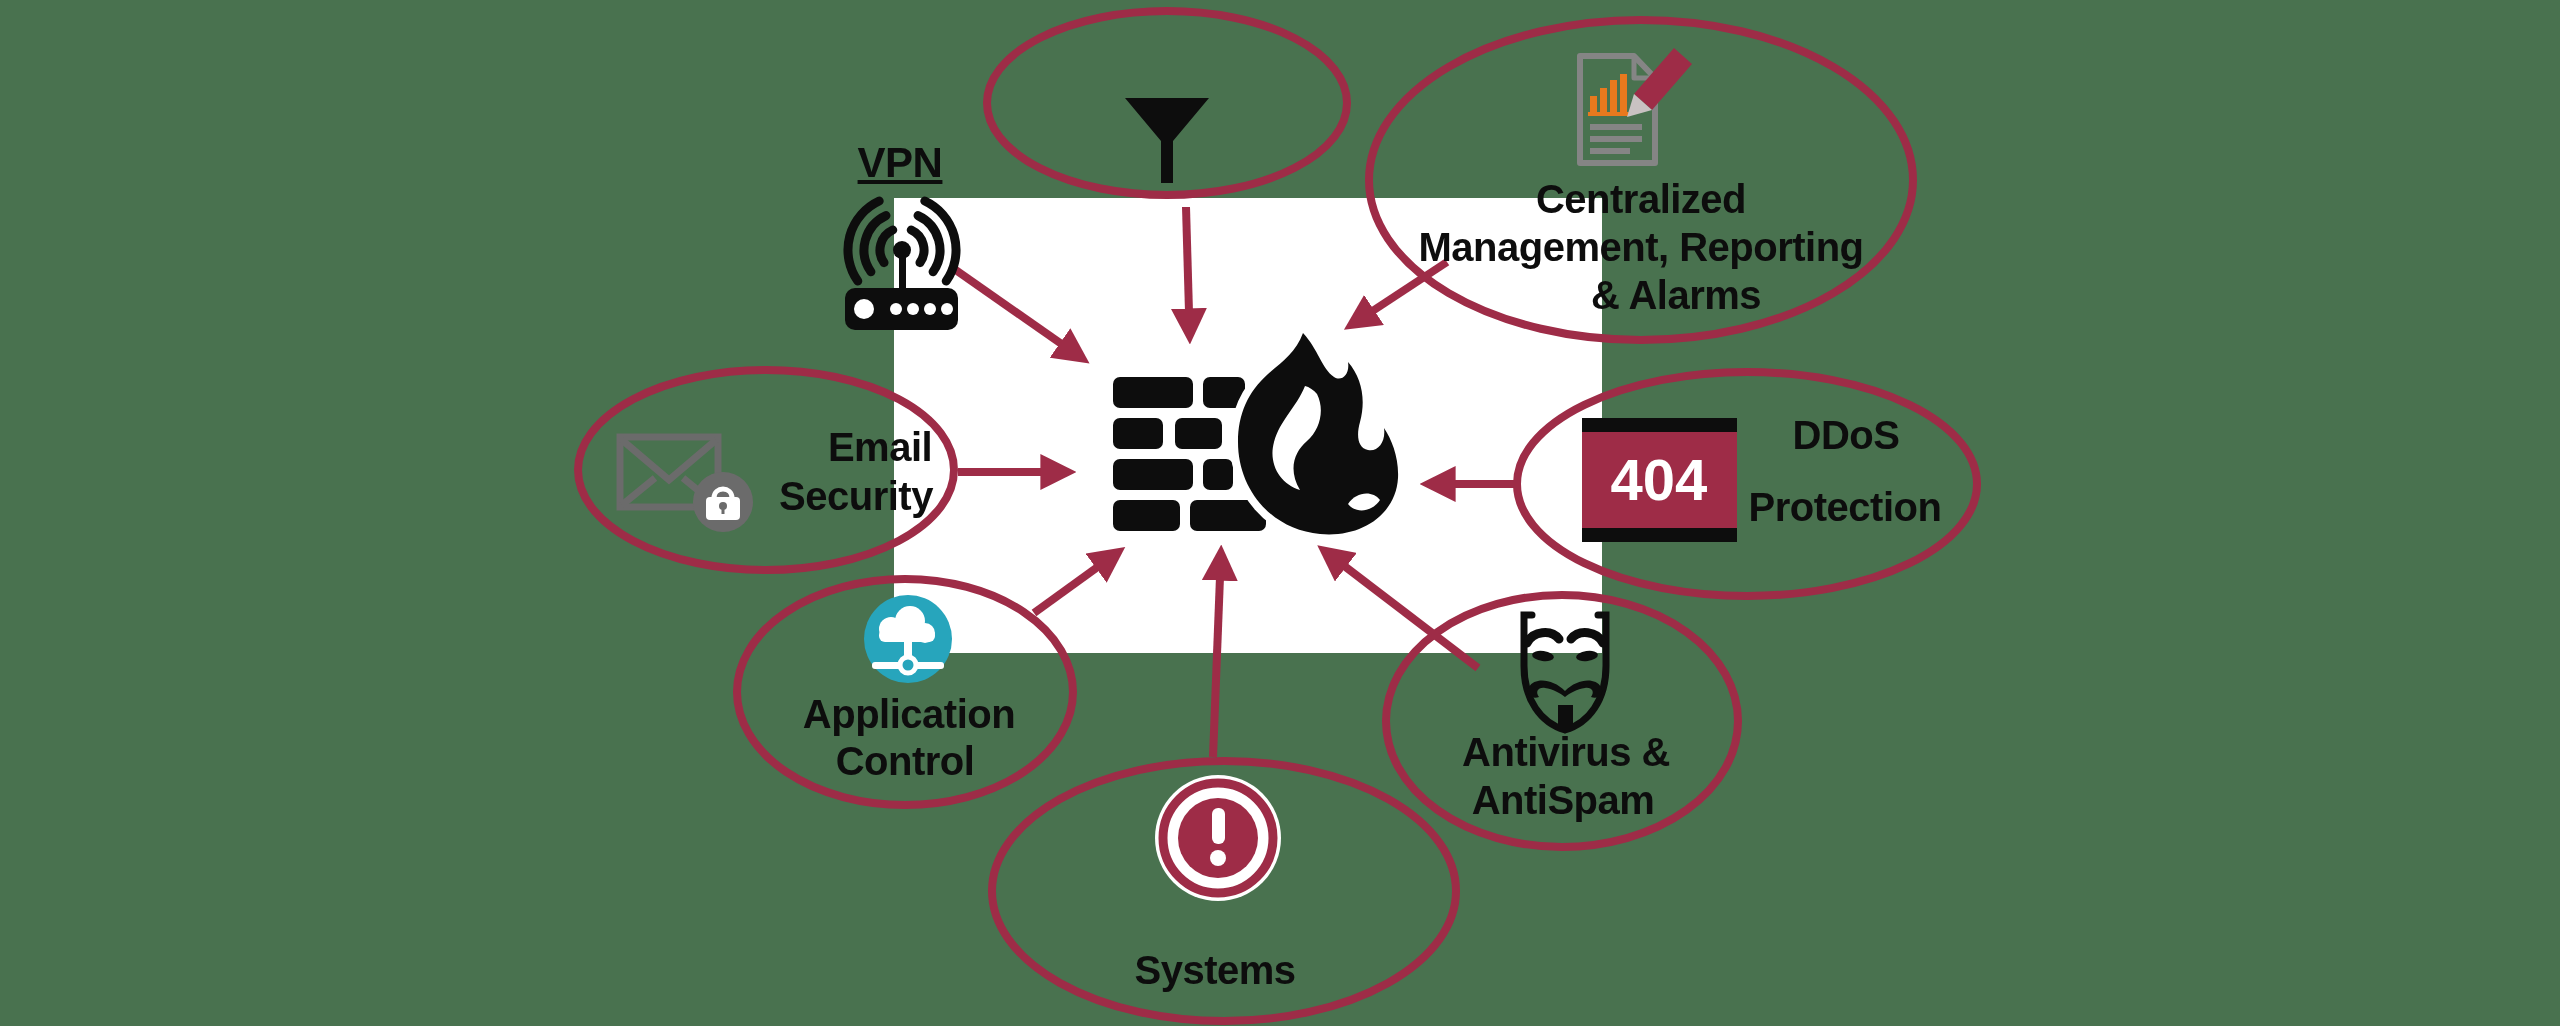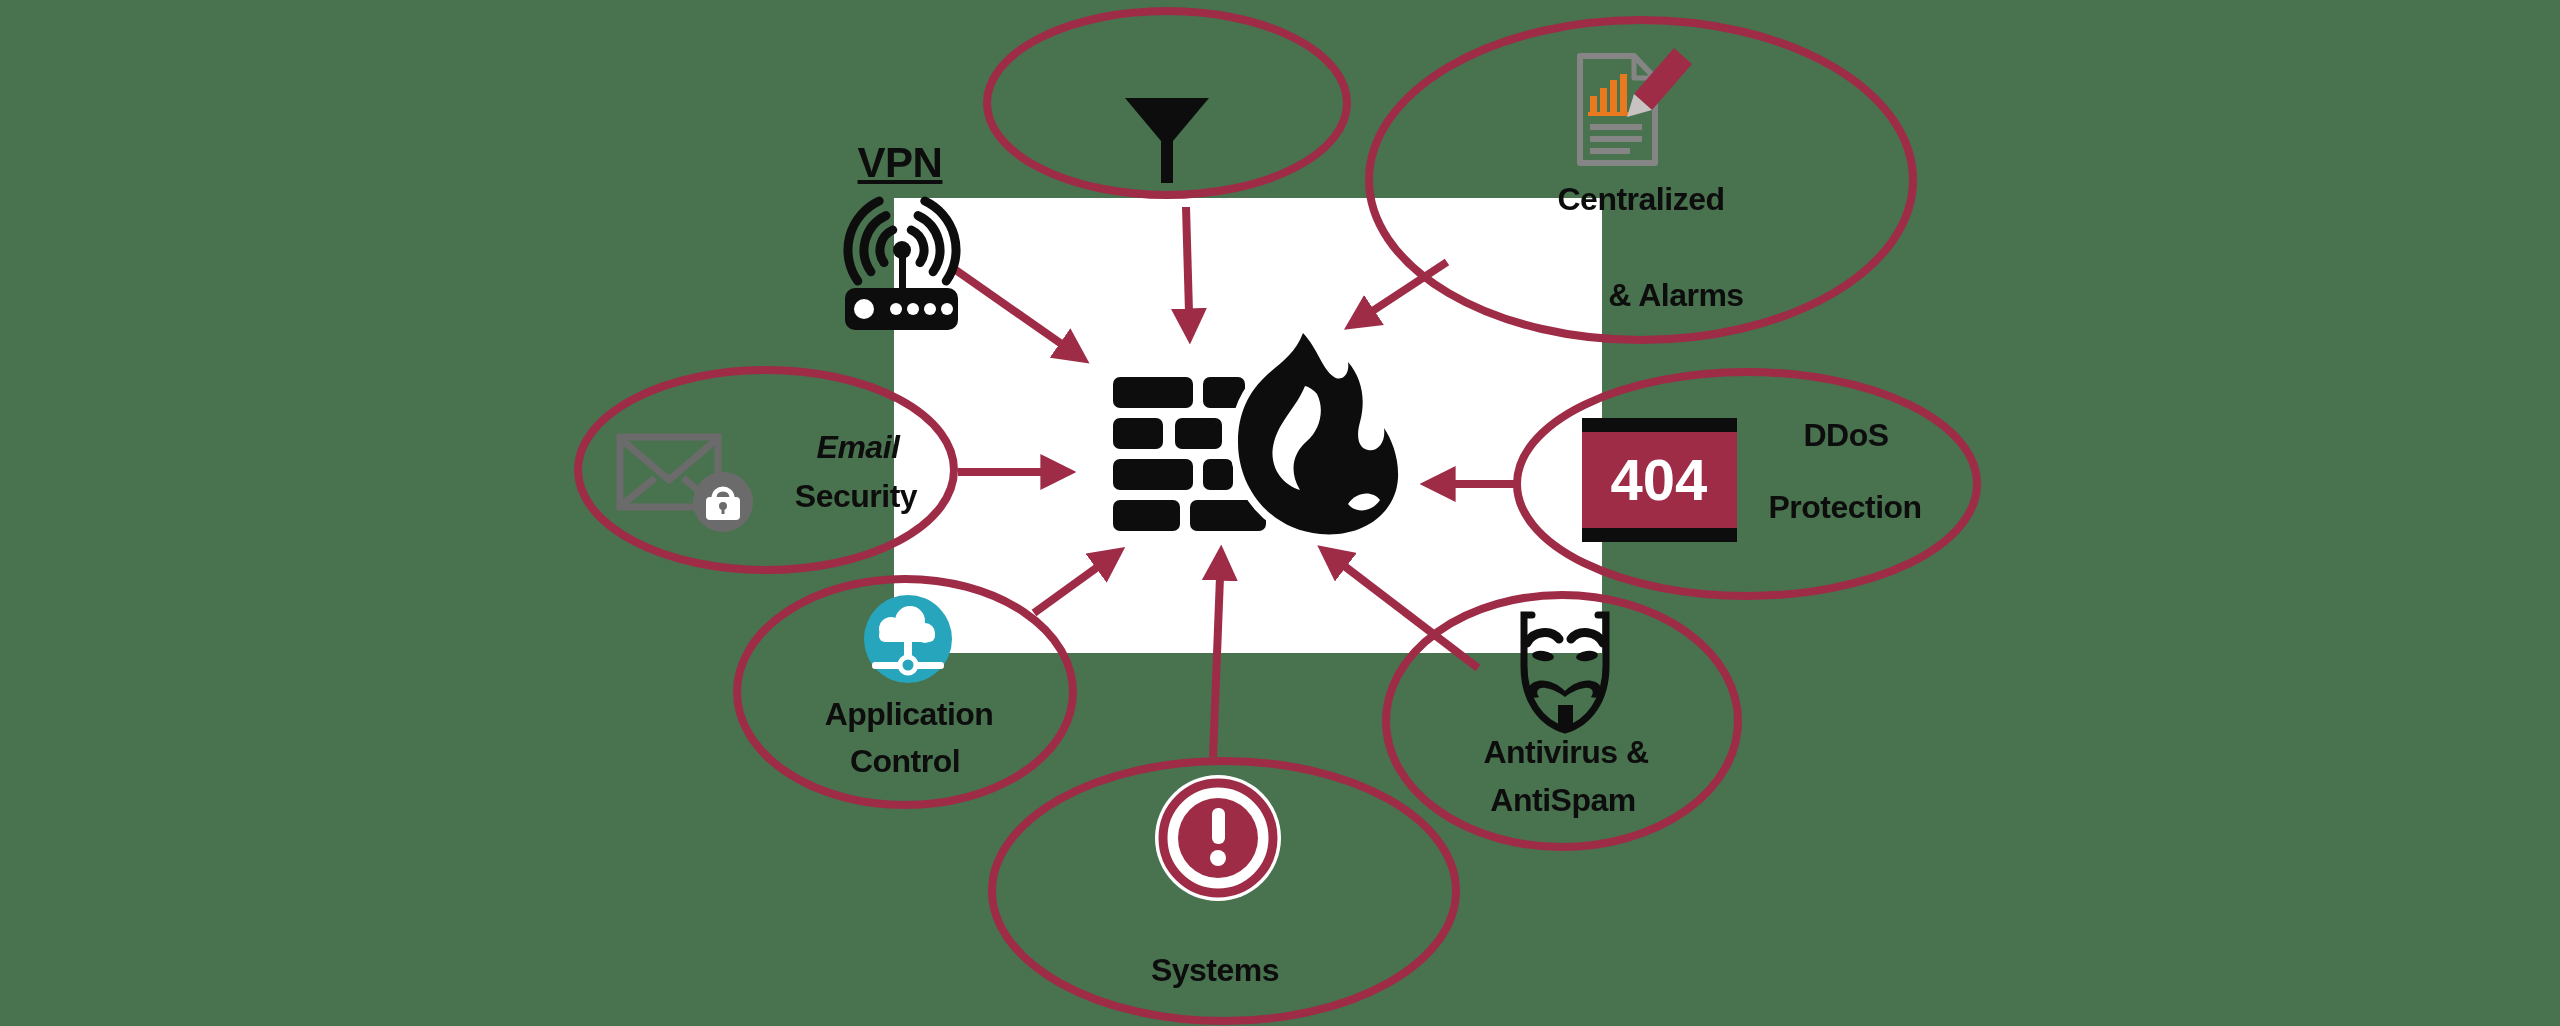--- a/index.html
+++ b/index.html
@@ -7,21 +7,21 @@
     width:2560px;height:1026px;overflow:hidden;
     background:#49724f;
     font-family:"Liberation Sans", sans-serif;
   }
   #stage{position:relative;width:2560px;height:1026px;}
   #stage svg{position:absolute;left:0;top:0;}
   .lbl{
     position:absolute;
     transform:translate(-50%,-50%);
     font-weight:700;
-    font-size:32px;
+    font-size:40px;
     letter-spacing:-0.5px;
     color:#0d0d0d;
     white-space:nowrap;
     text-align:center;
     line-height:1;
   }
   .lbl.small{font-size:42px;}
 </style>
 </head>
 <body>
@@ -172,23 +172,24 @@
     <circle cx="1218" cy="838" r="55" fill="#ffffff" stroke="#9e2c47" stroke-width="9"></circle>
     <circle cx="1218" cy="838" r="40" fill="#9e2c47"></circle>
     <rect x="1212" y="808" width="13" height="36" rx="6" fill="#ffffff"></rect>
     <circle cx="1218" cy="858" r="8" fill="#ffffff"></circle>
   </g>
 </svg>
 
   <div class="lbl small" style="left:900px;top:163px;text-decoration:underline;">VPN</div>
 
   <div class="lbl" style="left:1641px;top:199px;">Centralized</div>
+  <div class="lbl" style="left:1641px;top:247px;">Management, Reporting</div>
   <div class="lbl" style="left:1641px;top:295px;margin-left:35px;">&amp; Alarms</div>
 
-  <div class="lbl" style="left:858px;top:447px;font-style:italic;">Email</div>
+  <div class="lbl" style="left:880px;top:447px;">Email</div>
   <div class="lbl" style="left:856px;top:496px;">Security</div>
 
   <div class="lbl" style="left:1846px;top:435px;">DDoS</div>
   <div class="lbl" style="left:1845px;top:507px;">Protection</div>
 
   <div class="lbl" style="left:909px;top:714px;">Application</div>
   <div class="lbl" style="left:905px;top:761px;">Control</div>
 
   <div class="lbl" style="left:1566px;top:752px;">Antivirus &amp;</div>
   <div class="lbl" style="left:1563px;top:800px;">AntiSpam</div>

